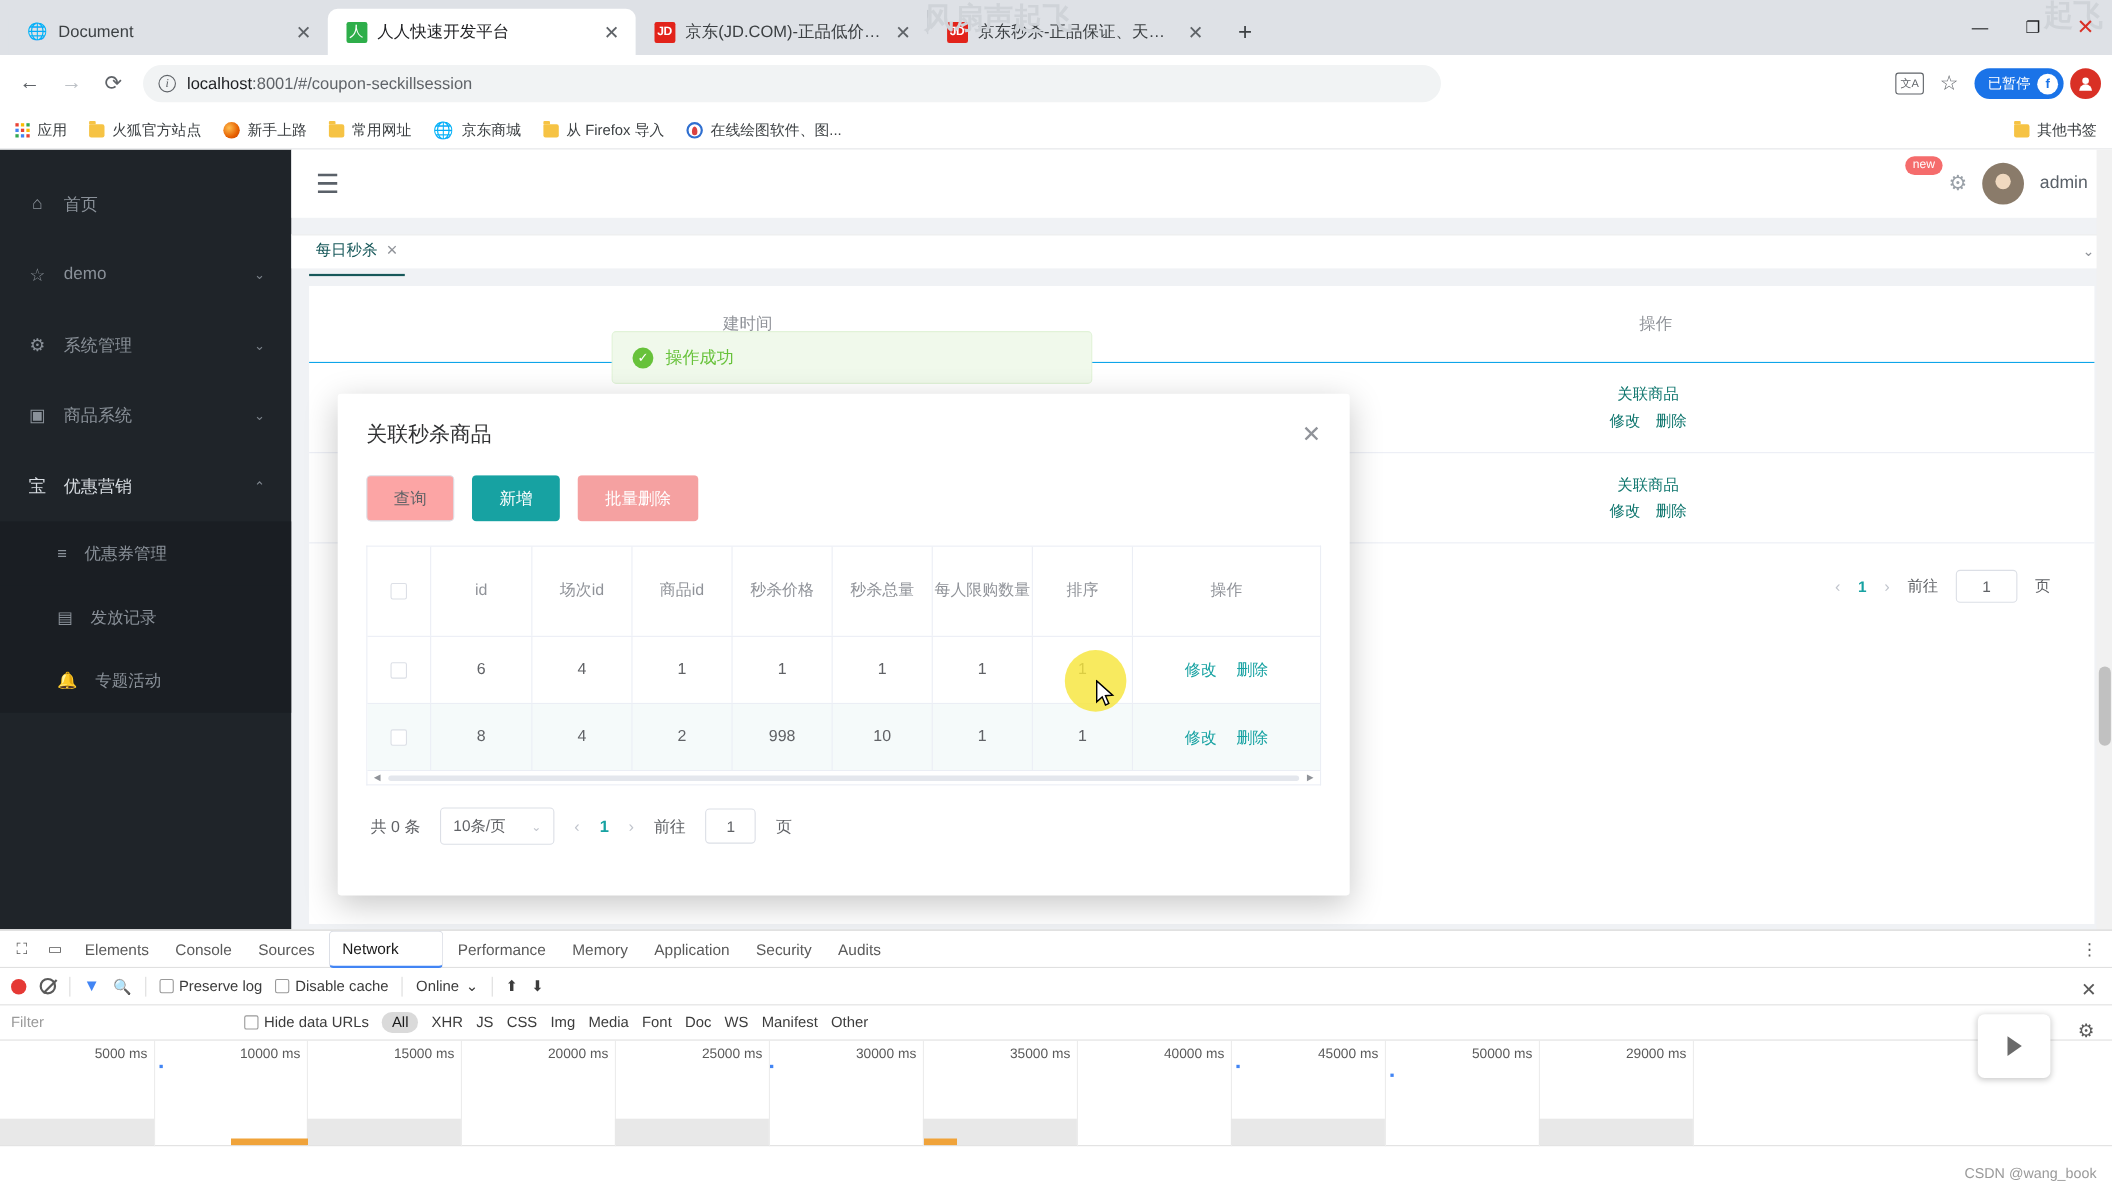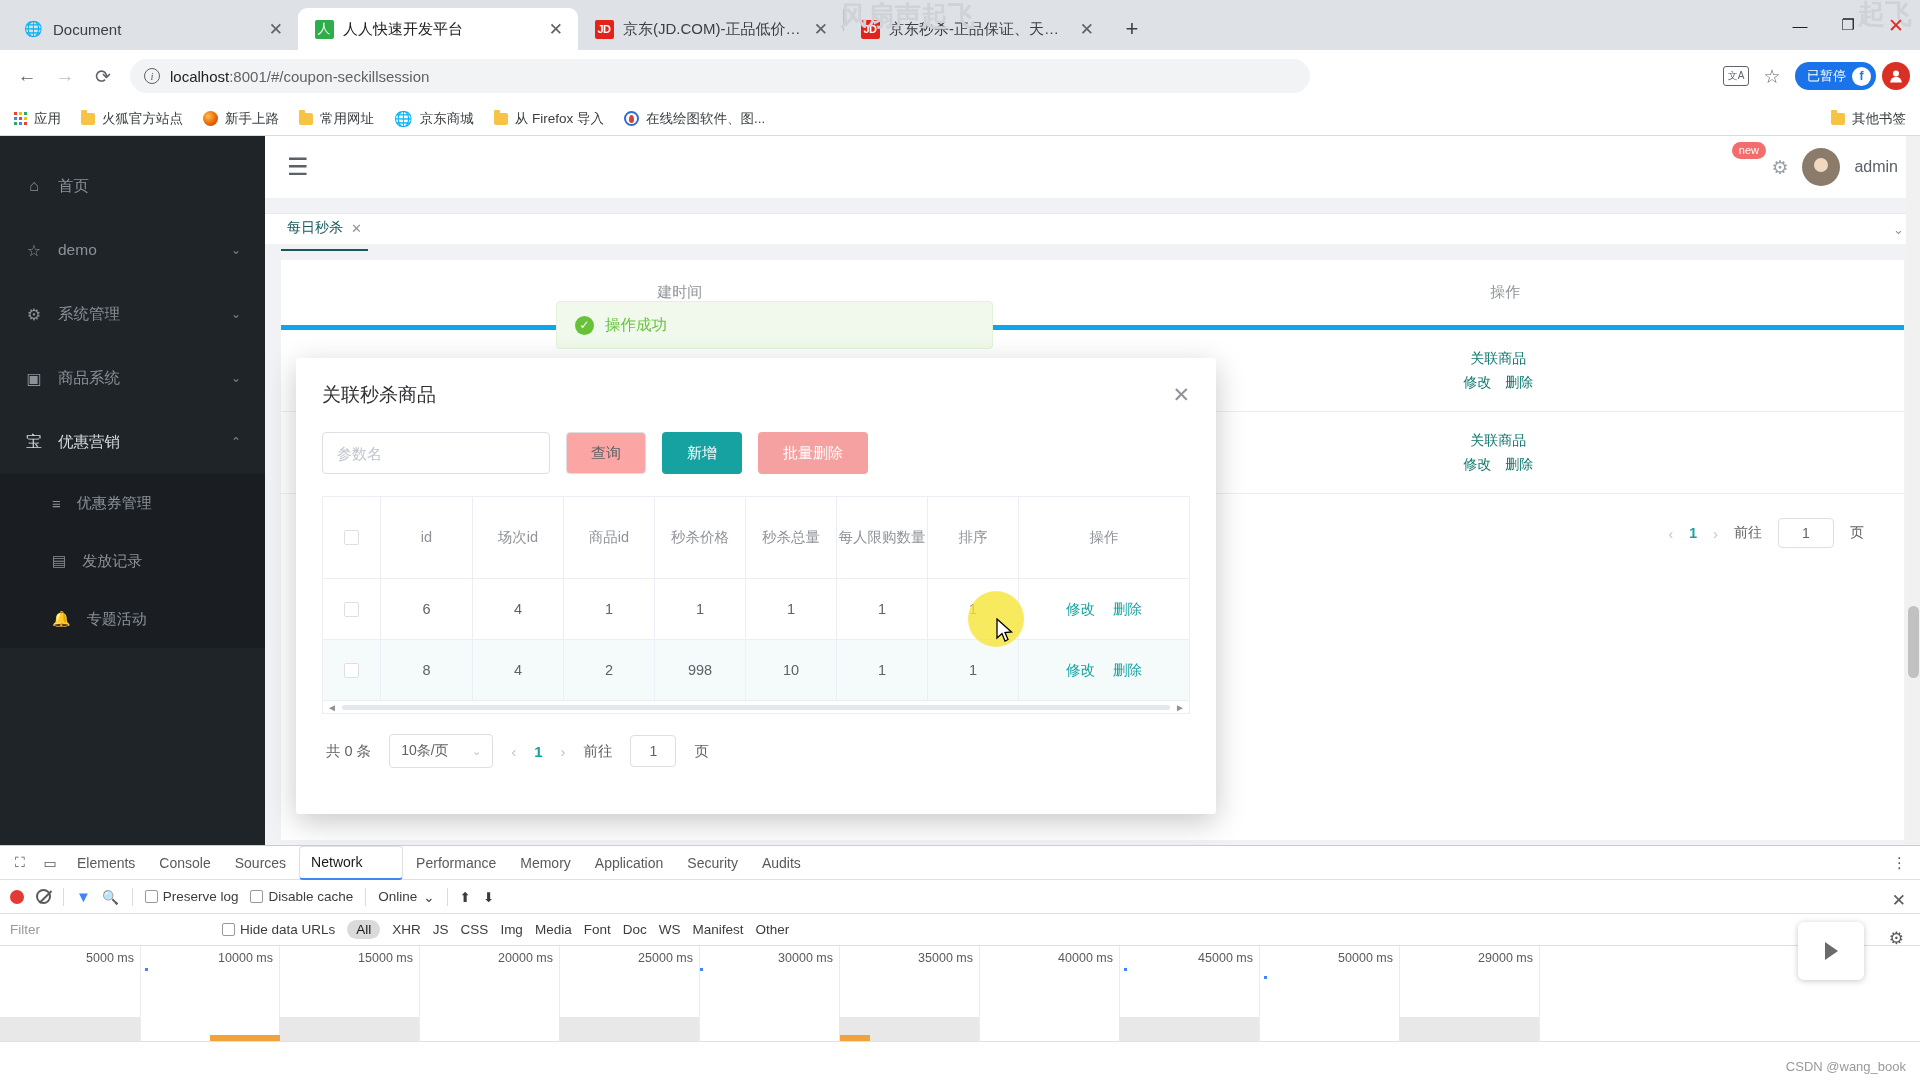--- a/index.html
+++ b/index.html
@@ -159,21 +159,21 @@
     font-size: 14px; color: #17585a; border-bottom: 2px solid #17585a; height: 44px;
     display: flex; align-items: center; gap: 8px; padding: 0 6px;
   }
   .ptab .x { font-size: 13px; color: #909399; }
   .tabsbar .chev { margin-left: auto; color: #909399; font-size: 13px; }
 
   .datapanel { margin: 16px; background: #fff; height: 580px; position: relative; }
 
   
   .bg-table { position:absolute; left:0; top:0; right:0; }
-  .bgt-head { display:flex; border-bottom:5px solid #0ea5e9; height: 70px; gap: 28px; }
+  .bgt-head { display:flex; border-bottom:1px solid #0ea5e9; height: 70px; gap: 28px; }
   .bgt-head div { flex:1; display:flex;align-items:center;justify-content:center;font-size:15px;color:#909399; }
   .bgt-row { display:flex; height: 82px; border-bottom:1px solid #ebeef5; }
   .bgt-row div { flex:1; display:flex;flex-direction:column;align-items:center;justify-content:center;font-size:14px;color:#606266; gap:6px;}
   .link-t { color:#0f766e; font-size:14px; }
   .ops-row { display:flex; gap:14px; }
   .bg-pager { display:flex; align-items:center; justify-content:flex-end; gap:16px; padding: 24px 40px; color:#606266; font-size:14px;}
   .bg-pager .pg-num { color:#17a2a2; font-weight:bold; }
   .bg-pager input { width:56px;height:30px;border:1px solid #dcdfe6;border-radius:4px;text-align:center;font-size:14px;color:#606266; }
 
   
@@ -183,21 +183,21 @@
     display: flex; align-items: center; gap: 11px; padding: 0 18px; z-index: 40;
   }
   .toast .check {
     width: 19px; height: 19px; border-radius: 50%; background: #67c23a; color: #fff;
     display:flex;align-items:center;justify-content:center;font-size:12px;
   }
   .toast .ttext { color: #67c23a; font-size: 15.5px; }
 
   
   .modal {
-    position: absolute; left: 296px; top: 222px; width: 920px; height: 456px;
+    position: absolute; left: 307px; top: 222px; width: 920px; height: 456px;
     background: #fff; border-radius: 3px; box-shadow: 0 8px 30px rgba(0,0,0,.22); z-index: 60;
   }
   .modal-head { height: 74px; display:flex; align-items:center; padding: 0 26px; }
   .modal-title { font-size: 19px; color: #303133; }
   .modal-close { margin-left: auto; font-size: 21px; color: #909399; }
   .modal-body { padding: 0 26px; }
   .toolbar { display: flex; align-items: center; gap: 16px; margin-bottom: 22px; }
   .inp {
     width: 228px; height: 42px; border: 1px solid #dcdfe6; border-radius: 4px;
     padding: 0 14px; font-size: 15px; color: #606266; outline: none;
@@ -531,21 +531,20 @@
       <span class="ttext">操作成功</span>
     </div>
 
     <div class="modal">
       <div class="modal-head">
         <span class="modal-title">关联秒杀商品</span>
         <span class="modal-close">✕</span>
       </div>
       <div class="modal-body">
         <div class="toolbar">
-          <input class="inp" placeholder="参数名" style="">
           <button class="btn btn-default">查询</button>
           <button class="btn btn-primary">新增</button>
           <button class="btn btn-danger">批量删除</button>
         </div>
 
         <div class="mtable">
           <div class="mt-head">
             <div class="c-chk">
                 <span class="chkbox"></span>
               </div>

